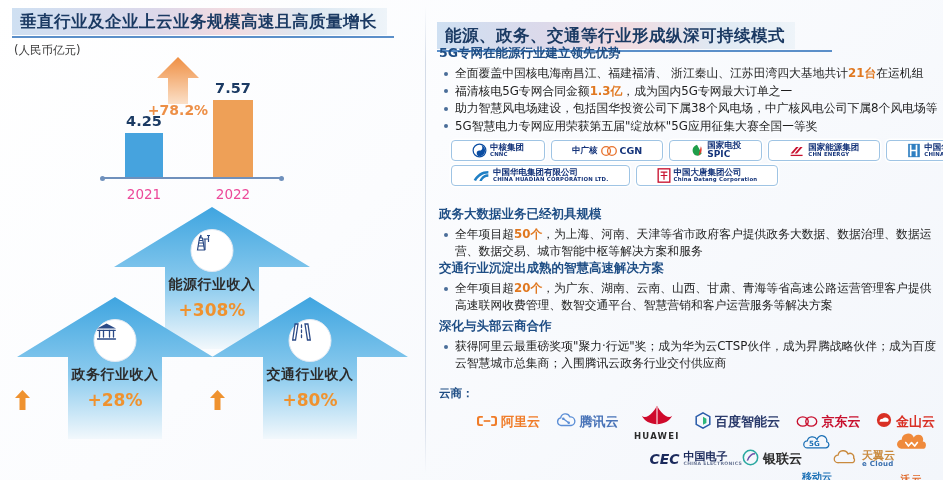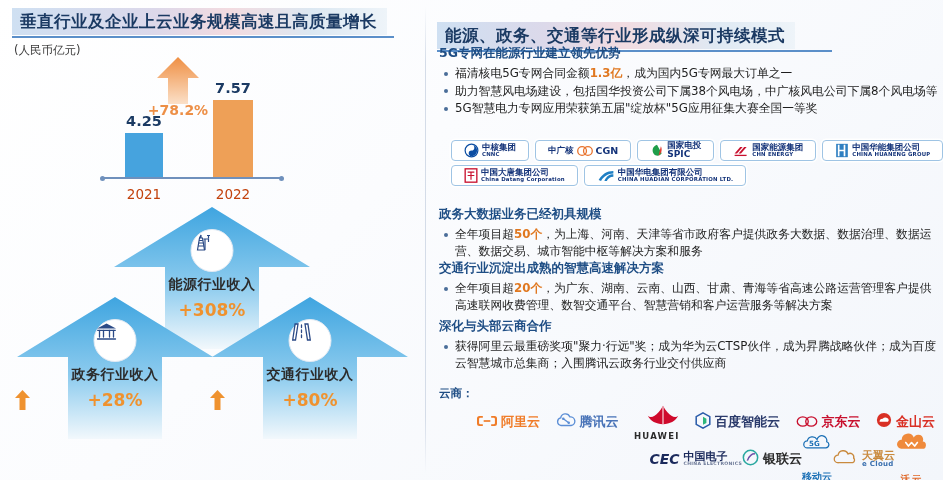--- a/index.html
+++ b/index.html
@@ -65,21 +65,21 @@
   .bar.b2022 { left: 113px; width: 40px; height: 78px; }
   .bar.b2022 .col { background: #eea057; }
   .bar-val {
     position: absolute; width: 80px; text-align: center;
     font-size: 14.5px; font-weight: bold; color: #1b3a63;
   }
   .bar-val.v2021 { left: 4px; bottom: 81px; }
   .bar-val.v2022 { left: 93px; bottom: 114px; margin-top: 28px; }
   .bar-cat {
     position: absolute; width: 80px; text-align: center;
-    font-size: 13.5px; color: #c2410c; bottom: 8px;
+    font-size: 13.5px; color: #ec4899; bottom: 8px;
   }
   .bar-cat.c2021 { left: 4px; }
   .bar-cat.c2022 { left: 93px; }
 
   .growth-arrow { position: absolute; left: 55px; top: -4px; width: 46px; height: 48px; }
   .growth-label {
     position: absolute; left: 36px; top: 42px; width: 84px; text-align: center;
     font-size: 14px; font-weight: bold; color: #ed8f46;
   }
 
@@ -135,38 +135,38 @@
 
   
   .logo-rows { position: absolute; left: 14px; top: 140px; width: 492px; }
   .logo-row { display: flex; gap: 6px; margin-bottom: 4px; }
   .chip {
     background: #ffffff;
     border: 1px solid #9fc4e4;
     border-radius: 4px;
     height: 21px;
     display: flex; align-items: center; gap: 3px;
-    padding: 0 12px;
+    padding: 0 20px;
     box-shadow: 0 0 0 1.5px rgba(255,255,255,0.9);
   }
   .chip .cn { font-size: 8.5px; font-weight: bold; color: #15347a; white-space: nowrap; line-height: 1.05; }
   .chip .en { font-size: 5.4px; font-weight: bold; color: #15347a; white-space: nowrap; letter-spacing: .2px; line-height: 1.05; }
   .chip .stack { display: flex; flex-direction: column; justify-content: center; }
   .chip .mark { flex: none; display: flex; align-items: center; }
 
   
   .cloud-rows { position: absolute; left: 8px; top: 404px; width: 498px; }
   .cloud-row { display: flex; align-items: center; }
   .cloud-row.r1 { justify-content: space-between; padding: 0 8px 0 32px; height: 36px; }
   .cloud-row.r2 { justify-content: flex-end; padding: 0 14px 0 60px; height: 38px; }
   .vendor { display: flex; align-items: center; gap: 4px; }
   .vendor .vname { font-size: 13px; font-weight: bold; white-space: nowrap; }
   .vendor .vstack { display: flex; flex-direction: column; line-height: 1.05; }
   .vendor .vsub { font-size: 7px; font-weight: bold; letter-spacing: .3px; }
-  .huawei-wrap { display: flex; flex-direction: column; align-items: flex-end; gap: 1px; }
+  .huawei-wrap { display: flex; flex-direction: column; align-items: center; gap: 1px; }
   .huawei-txt { font-size: 8.5px; font-weight: bold; color: #2b2b2b; letter-spacing: 1.2px; }
 </style>
 </head>
 <body>
 
 <div class="stage">
 
   <div class="left">
 
     <div class="title-wrap left-title">
@@ -306,20 +306,21 @@
   <div class="right">
 
     <div class="title-wrap right-title" style="left:0;top:8px;">
       <div class="title-band t2">能源、政务、交通等行业形成纵深可持续模式</div>
       <div class="title-rule r2"></div>
     </div>
 
     <div class="sec sec-5g">
       <div class="sec-head">5G专网在能源行业建立领先优势</div>
       <ul class="bullets">
+        <li><span>全面覆盖中国核电海南昌江、福建福清、 浙江秦山、江苏田湾四大基地共计</span><span class="hl">21台</span><span>在运机组</span></li>
         <li><span>福清核电5G专网合同金额</span><span class="hl">1.3亿</span><span>，成为国内5G专网最大订单之一</span></li>
         <li><span>助力智慧风电场建设，包括国华投资公司下属38个风电场，中广核风电公司下属8个风电场等</span></li>
         <li><span>5G智慧电力专网应用荣获第五届"绽放杯"5G应用征集大赛全国一等奖</span></li>
       </ul>
     </div>
 
     <div class="logo-rows">
       <div class="logo-row">
         <div class="chip">
           <span class="mark">
@@ -377,40 +378,40 @@
           </span>
           <span class="stack">
             <span class="cn">中国华能集团公司</span>
             <span class="en">CHINA HUANENG GROUP</span>
           </span>
         </div>
       </div>
       <div class="logo-row">
         <div class="chip">
           <span class="mark">
+            <svg width="18" height="14" viewBox="0 0 22 16">
+                <path d="M2 13 C6 6 12 2 20 2 L20 5 C13 5 8 9 5 14 Z" fill="#1f7fc4"></path>
+                <path d="M9 14 C12 8 15 6 20 6 L20 9 C16 9 13.5 11 12 14 Z" fill="#1f7fc4"></path>
+              </svg>
+          </span>
+          <span class="stack">
+            <span class="cn">中国华电集团有限公司</span>
+            <span class="en">CHINA HUADIAN CORPORATION LTD.</span>
+          </span>
+        </div>
+        <div class="chip">
+          <span class="mark">
             <svg width="14" height="15" viewBox="0 0 16 18">
                 <rect x="1" y="1" width="14" height="16" fill="none" stroke="#c8102e" stroke-width="1.6"></rect>
                 <path d="M4 5 L12 5 M4 9 L12 9 M8 5 L8 14" stroke="#c8102e" stroke-width="1.4"></path>
               </svg>
           </span>
           <span class="stack">
             <span class="cn">中国大唐集团公司</span>
             <span class="en">China Datang Corporation</span>
-          </span>
-        </div>
-        <div class="chip">
-          <span class="mark">
-            <svg width="18" height="14" viewBox="0 0 22 16">
-                <path d="M2 13 C6 6 12 2 20 2 L20 5 C13 5 8 9 5 14 Z" fill="#1f7fc4"></path>
-                <path d="M9 14 C12 8 15 6 20 6 L20 9 C16 9 13.5 11 12 14 Z" fill="#1f7fc4"></path>
-              </svg>
-          </span>
-          <span class="stack">
-            <span class="cn">中国华电集团有限公司</span>
-            <span class="en">CHINA HUADIAN CORPORATION LTD.</span>
           </span>
         </div>
       </div>
     </div>
 
     <div class="sec sec-gov">
       <div class="sec-head">政务大数据业务已经初具规模</div>
       <ul class="bullets">
         <li><span>全年项目超</span><span class="hl">50个</span><span>，为上海、河南、天津等省市政府客户提供政务大数据、数据治理、数据运营、数据交易、城市智能中枢等解决方案和服务</span></li>
       </ul>

